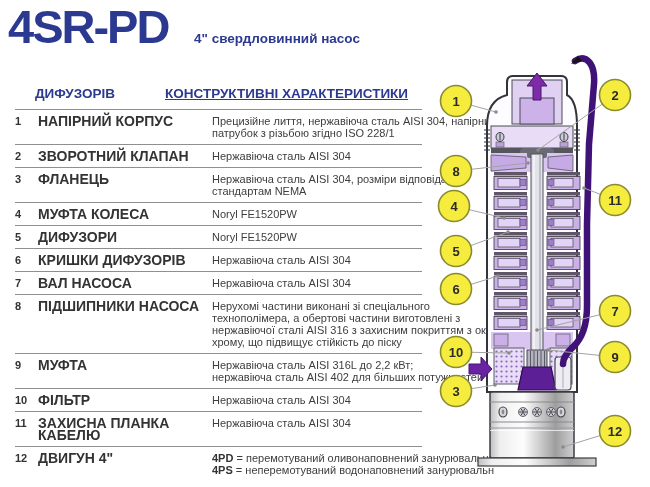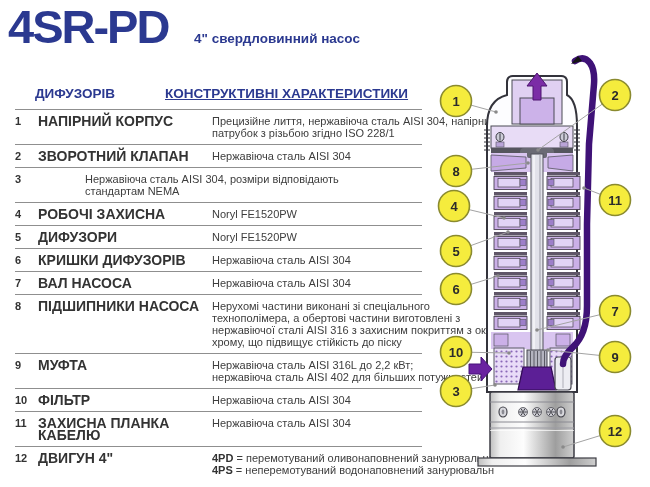--- a/index.html
+++ b/index.html
@@ -47,26 +47,27 @@
         <span class="desc">Прецизійне лиття, нержавіюча сталь AISI 304, напірний
 патрубок з різьбою згідно ISO 228/1</span>
       </div>
       <div class="row">
         <span class="num">2</span>
         <span class="name">ЗВОРОТНИЙ КЛАПАН</span>
         <span class="desc">Нержавіюча сталь AISI 304</span>
       </div>
       <div class="row">
         <span class="num">3</span>
+        <span class="name">ФЛАНЕЦЬ</span>
         <span class="desc">Нержавіюча сталь AISI 304, розміри відповідають
 стандартам NEMA</span>
       </div>
       <div class="row">
         <span class="num">4</span>
-        <span class="name">РОБОЧІ ЗАХИСНА</span>
+        <span class="name">МУФТА КОЛЕСА</span>
         <span class="desc">Noryl FE1520PW</span>
       </div>
       <div class="row">
         <span class="num">5</span>
         <span class="name">ДИФУЗОРИ</span>
         <span class="desc">Noryl FE1520PW</span>
       </div>
       <div class="row">
         <span class="num">6</span>
         <span class="name">КРИШКИ ДИФУЗОРІВ</span>

